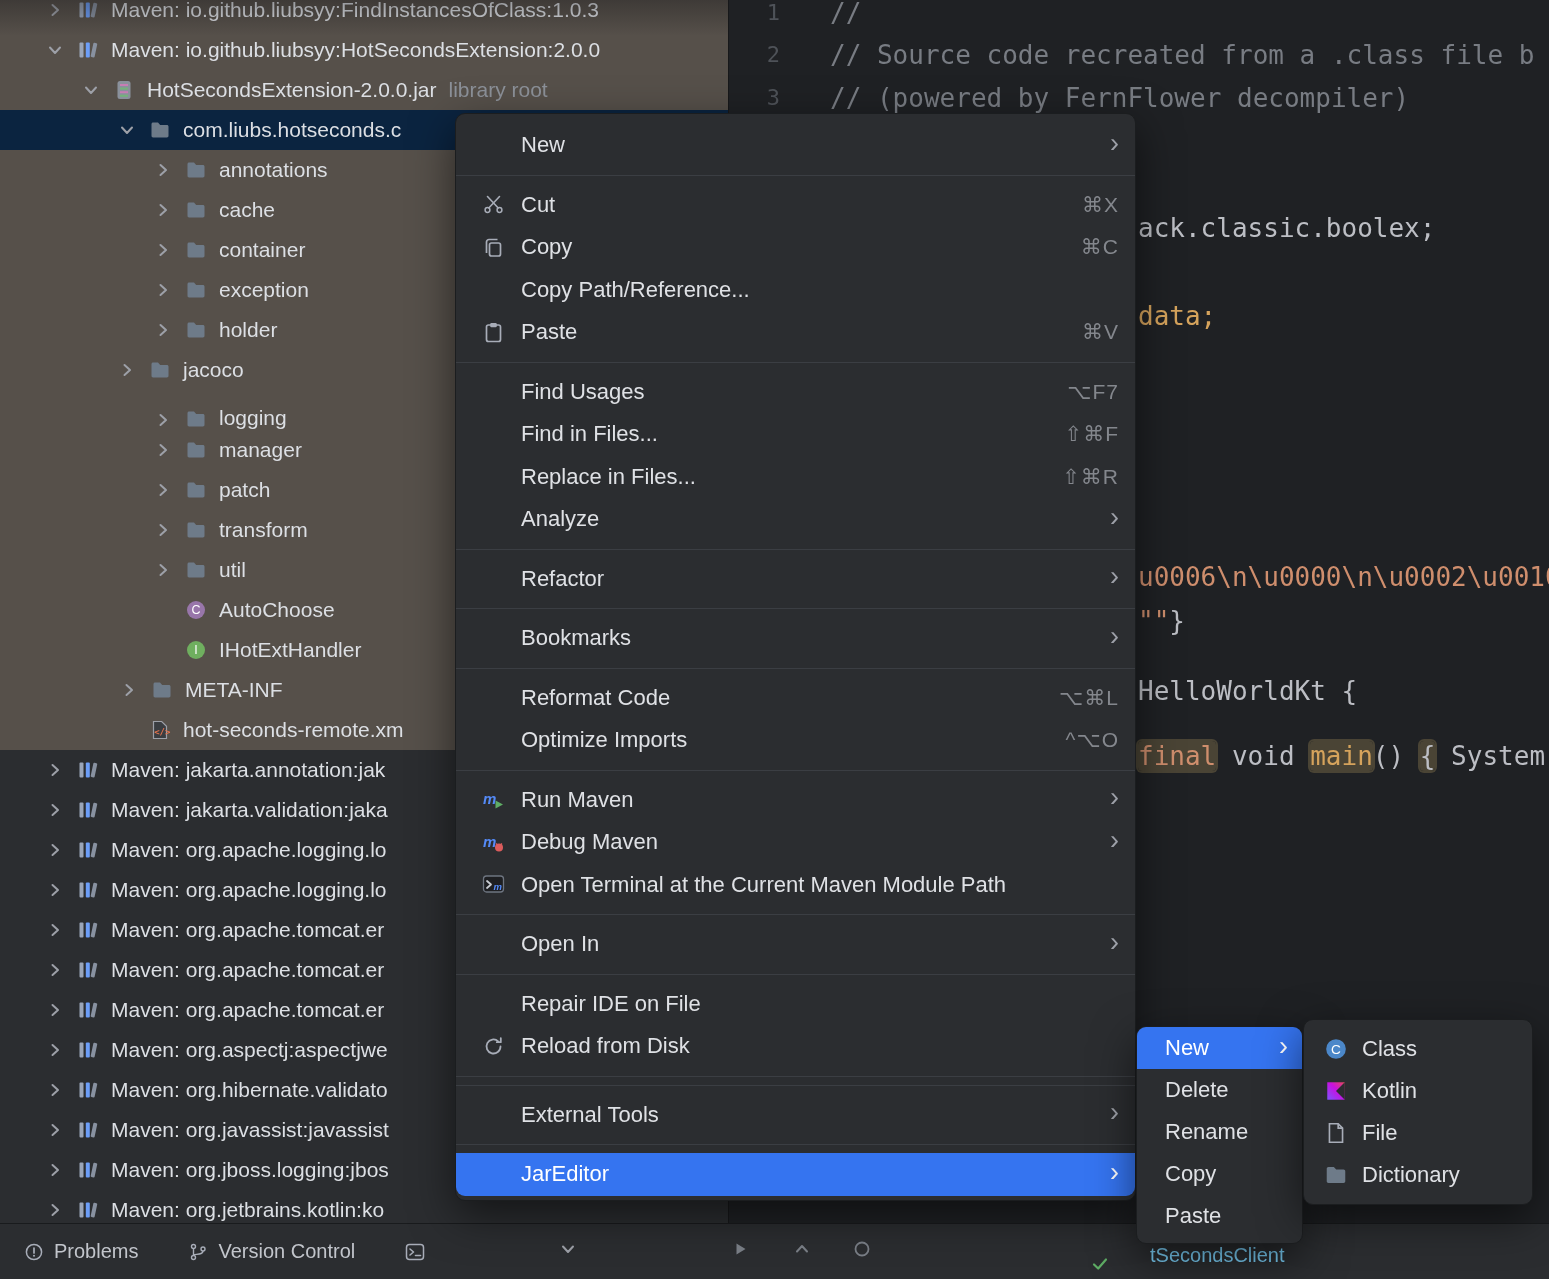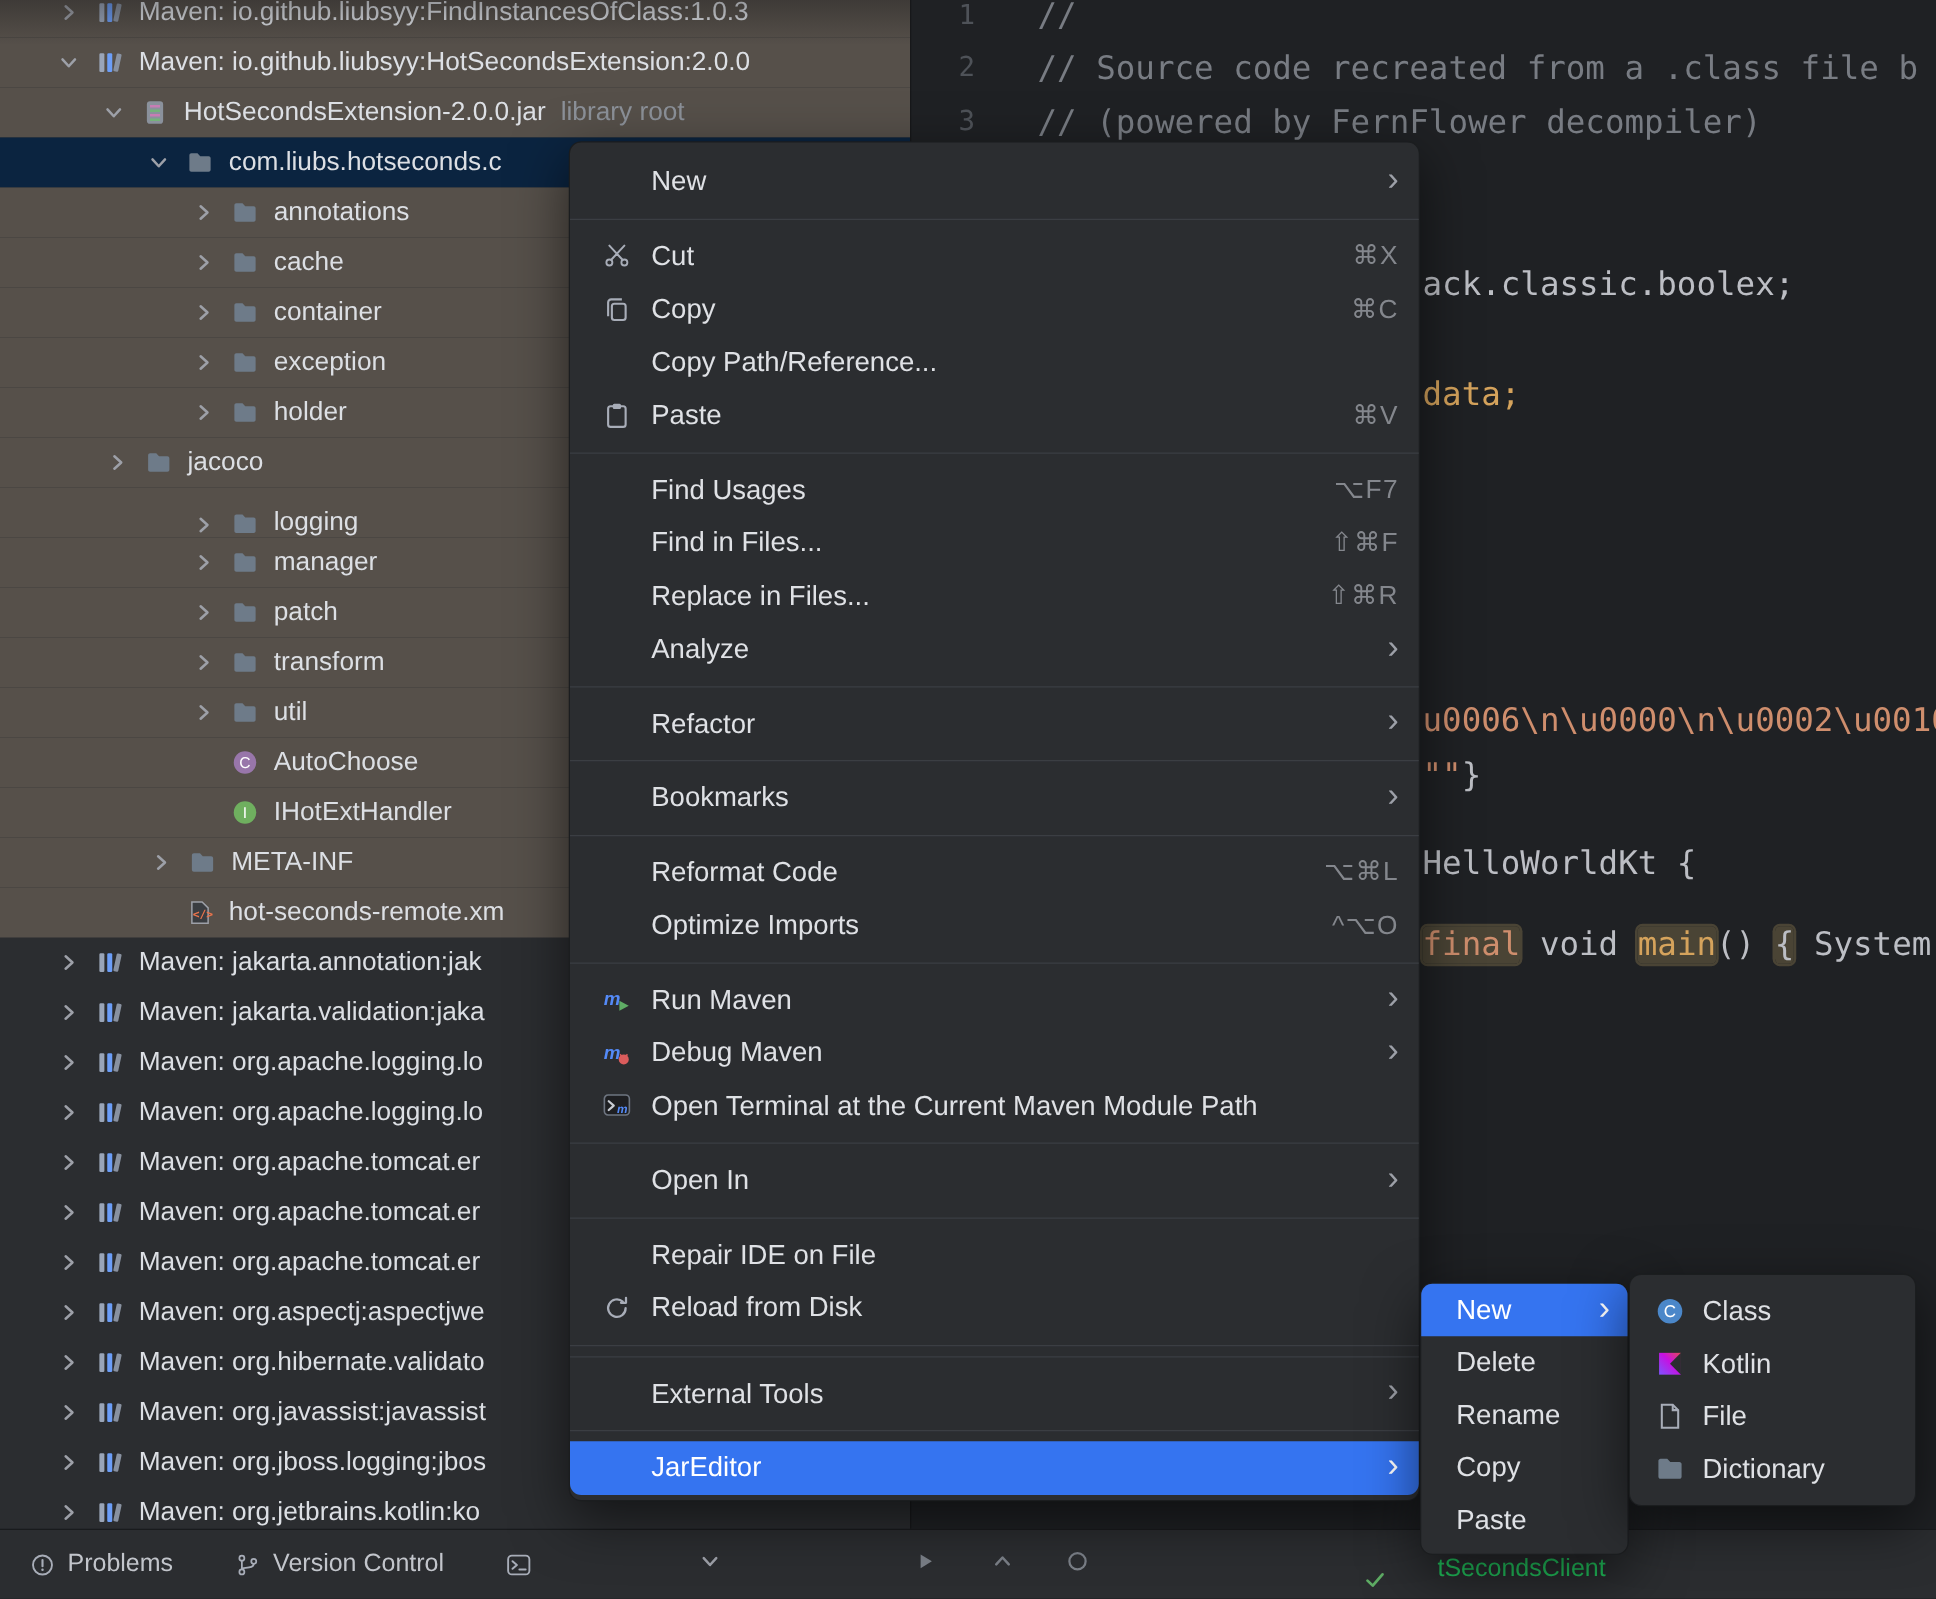--- a/index.html
+++ b/index.html
@@ -54,21 +54,21 @@
 
 #statusbar{position:absolute;left:0;top:1223px;width:1549px;height:56px;background:#2B2D30;border-top:1px solid #191B1D;z-index:5}
 .sb-left{position:absolute;left:24px;top:0;height:100%;display:flex;align-items:center;gap:50px}
 .sb-item{display:flex;align-items:center;gap:10px;font-size:20px;color:#C2C5CB}
 .sb-item .icon{width:20px;height:20px;display:inline-flex}
 .sb-item .icon svg{width:20px;height:20px}
 .sb-aux{position:absolute;top:15px;width:20px;height:20px;color:#7A7F87;display:inline-flex}
 .sb-aux svg{width:20px;height:20px}
 .sb-check{position:absolute;left:1090px;top:30px;width:20px;height:20px;display:inline-flex}
 .sb-check svg{width:20px;height:20px}
-.sb-run{position:absolute;left:1150px;top:20px;font-size:20px;color:#22c55e}
+.sb-run{position:absolute;left:1150px;top:20px;font-size:20px;color:#7dd3fc}
 </style>
 </head>
 <body>
 
 <div id="app">
 
   <div id="editor"></div>
   <div id="code-layer">
       <div class="gutter-num" style="top: -8px;">1</div>
       <div class="gutter-num" style="top: 34px;">2</div>
@@ -209,21 +209,21 @@
               <path d="M7.5 5 L13 10 L7.5 15" fill="none" stroke="#9DA0A8" stroke-width="2" stroke-linecap="round" stroke-linejoin="round"></path>
             </svg>
           </span>
           <span class="t-icon">
             <svg viewBox="0 0 22 22">
               <path d="M2.5 5.2 C2.5 4.3 3.2 3.6 4.1 3.6 h4.9 l2.2 2.4 h6.7 c.9 0 1.6.7 1.6 1.6 v9.2 c0 .9-.7 1.6-1.6 1.6 H4.1 c-.9 0-1.6-.7-1.6-1.6 Z" fill="#6E7B89"></path>
             </svg>
           </span>
           <span class="lab">holder</span>
         </div>
-        <div class="tree-row rb-highlight" style="padding-left: 84px;">
+        <div class="tree-row rb-highlight" style="padding-left: 117px;">
           <span class="chev">
             <svg viewBox="0 0 20 20">
               <path d="M7.5 5 L13 10 L7.5 15" fill="none" stroke="#9DA0A8" stroke-width="2" stroke-linecap="round" stroke-linejoin="round"></path>
             </svg>
           </span>
           <span class="t-icon">
             <svg viewBox="0 0 22 22">
               <path d="M2.5 5.2 C2.5 4.3 3.2 3.6 4.1 3.6 h4.9 l2.2 2.4 h6.7 c.9 0 1.6.7 1.6 1.6 v9.2 c0 .9-.7 1.6-1.6 1.6 H4.1 c-.9 0-1.6-.7-1.6-1.6 Z" fill="#6E7B89"></path>
             </svg>
           </span>

